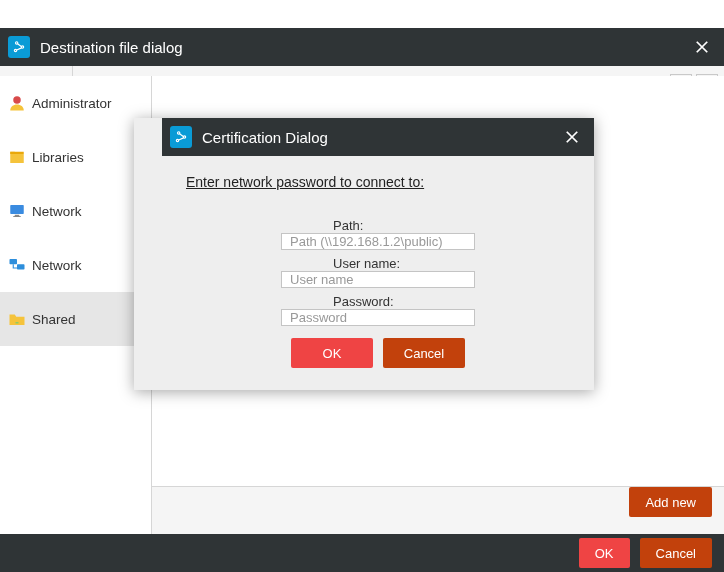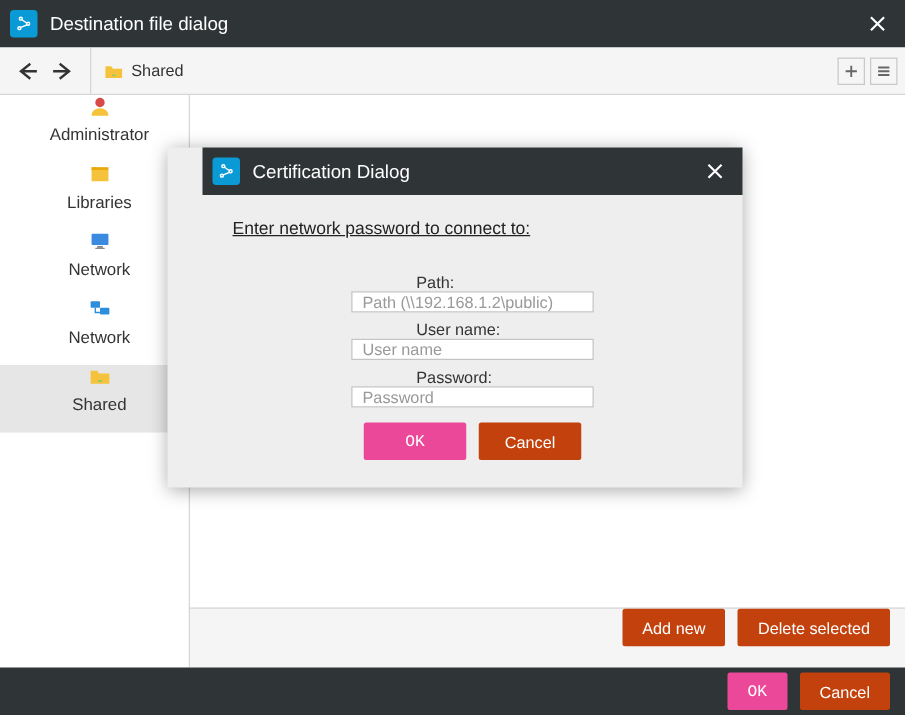--- a/index.html
+++ b/index.html
@@ -1,21 +1,21 @@
 <!DOCTYPE html>
 <html><head>
 <meta charset="utf-8">
 <style>
   * { box-sizing: border-box; margin: 0; padding: 0; font-family: Arial, Helvetica, sans-serif; }
   body { width: 724px; height: 572px; background: #fff; overflow: hidden; position: relative; }
 
   
   .titlebar {
     height: 38px; background: #2f3436; color: #fff; display: flex; align-items: center;
-    padding-left: 8px; padding-right: 8px;
+    padding-left: 8px; padding-right: 8px; margin-top: 28px;
   }
   .app-icon {
     width: 22px; height: 22px; background: #0a9bd6; border-radius: 3px;
     display: flex; align-items: center; justify-content: center; margin-right: 10px;
   }
   .app-icon svg { width: 14px; height: 14px; }
   .title-text { font-size: 15px; flex: 1; }
   .close-x { width: 28px; height: 28px; display:flex; align-items:center; justify-content:center; cursor:pointer; }
   .close-x svg { width: 14px; height: 14px; stroke:#fff; stroke-width:2; }
 
@@ -32,36 +32,36 @@
   .bc-text { font-size:13px; color:#333; }
   .nav-right { display:flex; align-items:center; padding-right:6px; gap:4px; }
   .nav-tool { width:22px; height:22px; border:1px solid #c9c9c9; display:flex; align-items:center; justify-content:center; cursor:pointer; background:#f5f5f5; }
   .nav-tool svg { width:12px; height:12px; stroke:#666; stroke-width:2; fill:none; }
 
   
   .main { position:absolute; top:76px; left:0; right:0; bottom:38px; background:#fff; display:flex; }
   .sidebar { width:152px; background:#fff; border-right:1px solid #d6d6d6; }
   .sidebar-item {
     height: 54px; display:flex; align-items:center; padding-left:8px; gap:6px; cursor:pointer;
-    font-size:13.5px; color:#333;flex-direction:column;
+    font-size:13.5px; color:#333;
   }
   .sidebar-item.selected { background:#e6e6e6; }
   .sidebar-icon { width:18px; height:18px; display:flex; align-items:center; justify-content:center; }
   .content { flex:1; position:relative; }
 
   
   .actionbar {
     position:absolute; bottom:0; left:0; right:0; height:48px; background:#f5f5f5;
     border-top:1px solid #d6d6d6; display:flex; justify-content:flex-end; padding-right:12px; gap:10px;
   }
   .btn {
     height:30px; padding:0 16px; border:none; border-radius:2px; font-size:13px; cursor:pointer; color:#fff;
   }
   .btn-green { background:#c2410c; }
-  .btn-gray { background:#ec4899;font-family:Liberation Mono, monospace; }
+  .btn-gray { background:#ef4444; }
 
   
   .bottombar {
     position:absolute; bottom:0; left:0; right:0; height:38px; background:#2f3436;
     display:flex; align-items:center; justify-content:flex-end; padding-right:12px; gap:10px;
   }
 
   
   .modal {
     position:absolute; left:134px; top:118px; width:460px; background:#eee;
@@ -194,21 +194,20 @@
             <rect x="10" y="16" width="4" height="2" fill="#8ecb65"></rect>
           </svg>
       </span>
       <span>Shared</span>
     </div>
   </div>
 
   <div class="content">
     <div class="actionbar">
       <button class="btn btn-green">Add new</button>
-      <button class="btn btn-green">Delete selected</button>
     </div>
   </div>
 </div>
 
 <div class="bottombar">
   <button class="btn btn-gray">OK</button>
   <button class="btn btn-green">Cancel</button>
 </div>
 
 <div class="modal">

